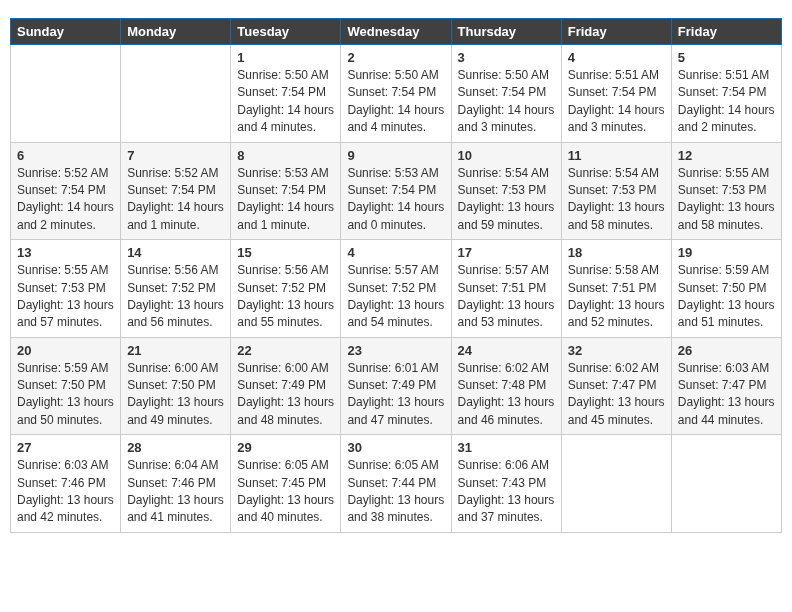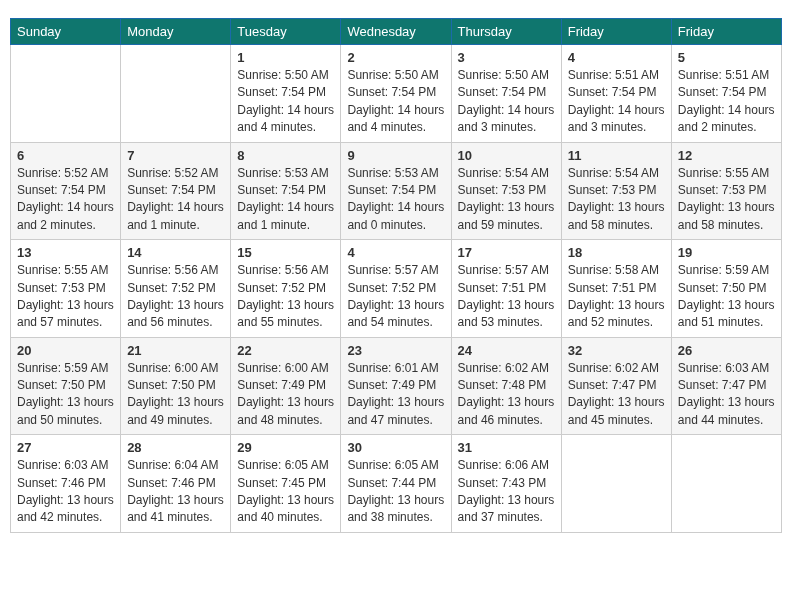--- a/index.html
+++ b/index.html
@@ -39,26 +39,26 @@
     .location-title {
       font-size: 15px;
       color: #555;
     }
     .calendar {
       width: 100%;
       border-collapse: collapse;
       border: 1px solid #ccc;
     }
     .calendar th {
-      background-color: #0f766e;
+      background-color: #404040;
       color: #fff;
       text-align: left;
       padding: 5px 6px;
       font-size: 13px;
-      font-weight: normal;
+      font-weight: bold;
       border: 1px solid #1a6aaa;
     }
     .calendar td {
       vertical-align: top;
       border: 1px solid #ccc;
       padding: 5px 6px;
       width: 108px;
       min-height: 80px;
       font-size: 10.5px;
       color: #333;

